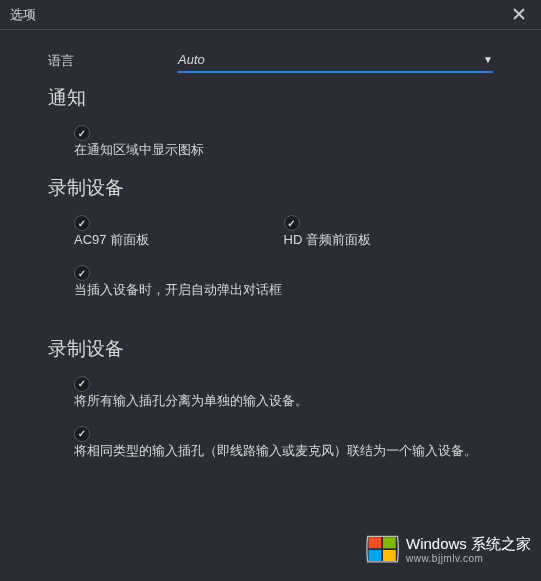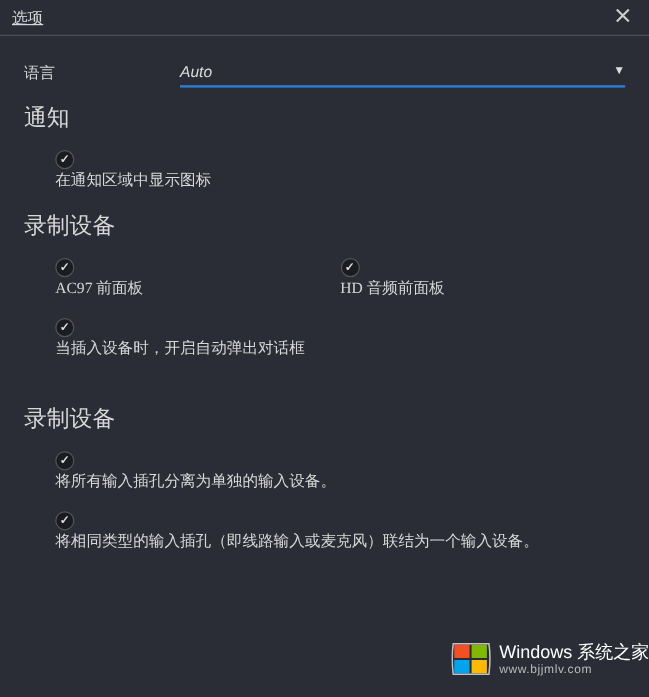--- a/index.html
+++ b/index.html
@@ -17,34 +17,33 @@
       position: relative;
       overflow: hidden;
     }
     .titlebar {
       height: 30px;
       display: flex;
       align-items: center;
       justify-content: space-between;
       padding: 0 10px;
       border-bottom: 1px solid #4a4d56;
-      text-decoration: underline;
     }
     .title-text {
       font-size: 13px;
       font-weight: 500;
     }
     .close-btn {
       font-size: 16px;
       cursor: pointer;
       color: #ccc;
       padding: 2px 6px;
     }
     .content {
-      padding: 18px 20px;
+      padding: 18px 48px;
     }
     .row {
       display: flex;
       align-items: center;
       margin-bottom: 12px;
     }
     .label {
       width: 130px;
       font-size: 13px;
     }
@@ -85,21 +84,20 @@
     }
     .checkbox-pair {
       display: flex;
       margin-left: 26px;
       margin-bottom: 6px;
     }
     .checkbox-pair .checkbox-row {
       margin-left: 0;
       margin-bottom: 10px;
       flex: 1;
-      font-family: Liberation Serif, serif;
     }
     .checkbox {
       width: 16px;
       height: 16px;
       border-radius: 50%;
       background: #1a1c22;
       border: 1px solid #555;
       display: flex;
       align-items: center;
       justify-content: center;
@@ -113,21 +111,21 @@
       font-size: 10px;
       font-weight: bold;
     }
     .checkbox-label {
       font-size: 13px;
       line-height: 1.4;
     }
     .watermark {
       position: absolute;
       bottom: 14px;
-      right: 0;
+      right: 10px;
       display: flex;
       align-items: center;
       gap: 6px;
     }
     .win-logo {
       width: 34px;
       height: 34px;
       position: relative;
     }
     .win-logo svg {

